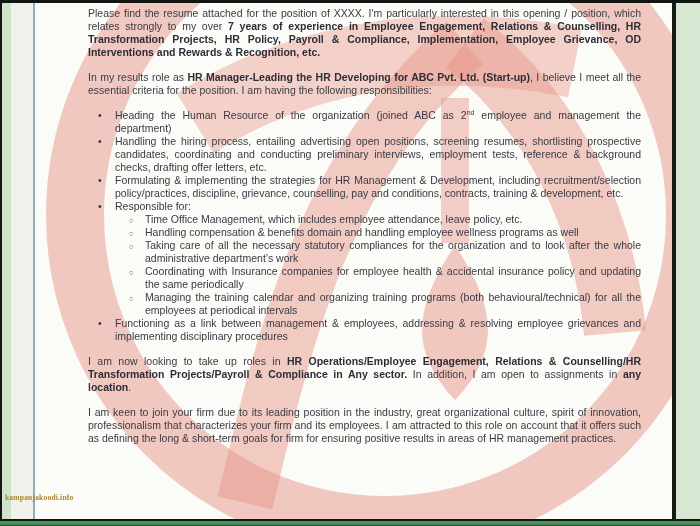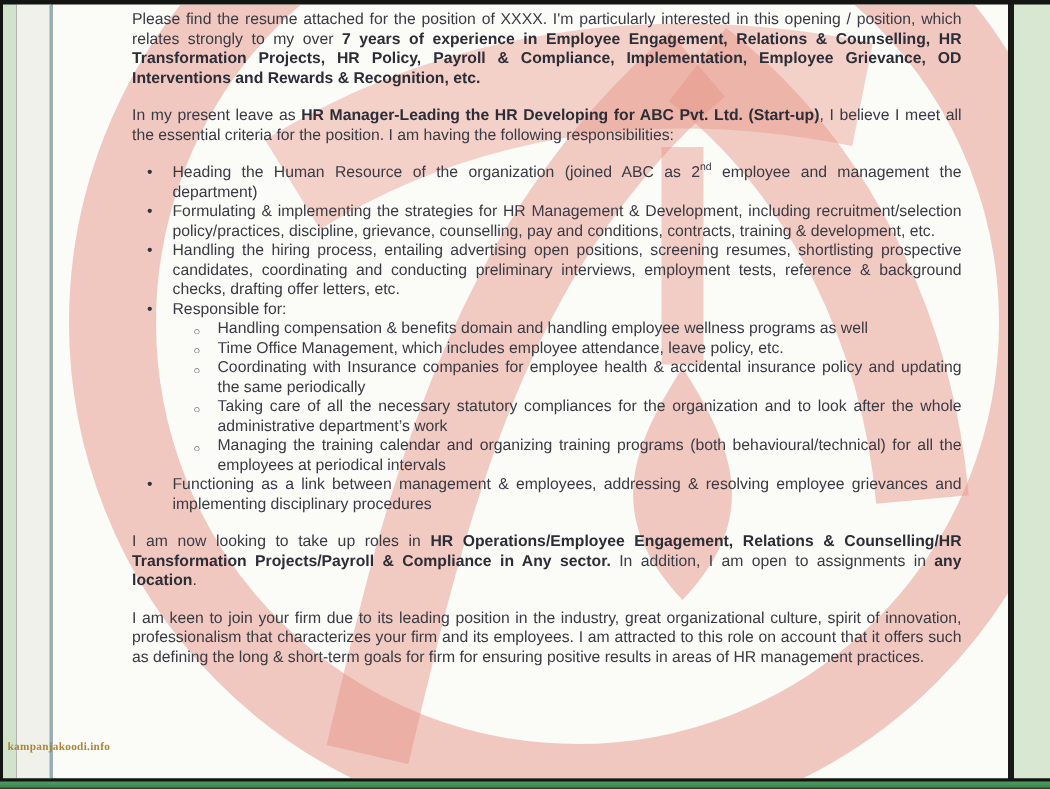--- a/index.html
+++ b/index.html
@@ -57,31 +57,31 @@
         <path d="M 160,120 C 270,52 400,32 540,60" stroke-width="70" opacity="0.42"></path>
         <path d="M 420,240 L 420,95" stroke-width="28" opacity="0.45"></path>
       </g>
       <path d="M 420,242 C 385,297 368,342 420,397 C 472,342 455,297 420,242" fill="#e69588" opacity="0.5"></path>
     </svg>
 
     <div class="doc-text">
 
       <p><span>Please find the resume attached for the position of XXXX. I'm particularly interested in this opening / position, which relates strongly to my over </span><span class="b">7 years of experience in Employee Engagement, Relations &amp; Counselling, HR Transformation Projects, HR Policy, Payroll &amp; Compliance, Implementation, Employee Grievance, OD Interventions and Rewards &amp; Recognition, etc.</span></p>
 
-      <p><span>In my present leave as </span><span class="b">HR Manager-Leading the HR Developing for ABC Pvt. Ltd. (Start-up)</span><span>, I believe I meet all the essential criteria for the position. I am having the following responsibilities:</span></p>
+      <p><span>In my results role as </span><span class="b">HR Manager-Leading the HR Developing for ABC Pvt. Ltd. (Start-up)</span><span>, I believe I meet all the essential criteria for the position. I am having the following responsibilities:</span></p>
 
       <ul class="resp">
         <li class="top"><span>Heading the Human Resource of the organization (joined ABC as 2</span><sup>nd</sup><span> employee and management the department)</span></li>
+        <li class="top">Handling the hiring process, entailing advertising open positions, screening resumes, shortlisting prospective candidates, coordinating and conducting preliminary interviews, employment tests, reference &amp; background checks, drafting offer letters, etc.</li>
         <li class="top">Formulating &amp; implementing the strategies for HR Management &amp; Development, including recruitment/selection policy/practices, discipline, grievance, counselling, pay and conditions, contracts, training &amp; development, etc.</li>
-        <li class="top">Handling the hiring process, entailing advertising open positions, screening resumes, shortlisting prospective candidates, coordinating and conducting preliminary interviews, employment tests, reference &amp; background checks, drafting offer letters, etc.</li>
         <li class="top">Responsible for:</li>
+        <li class="sub">Time Office Management, which includes employee attendance, leave policy, etc.</li>
         <li class="sub">Handling compensation &amp; benefits domain and handling employee wellness programs as well</li>
-        <li class="sub">Time Office Management, which includes employee attendance, leave policy, etc.</li>
+        <li class="sub">Taking care of all the necessary statutory compliances for the organization and to look after the whole administrative department’s work</li>
         <li class="sub">Coordinating with Insurance companies for employee health &amp; accidental insurance policy and updating the same periodically</li>
-        <li class="sub">Taking care of all the necessary statutory compliances for the organization and to look after the whole administrative department’s work</li>
         <li class="sub">Managing the training calendar and organizing training programs (both behavioural/technical) for all the employees at periodical intervals</li>
         <li class="top">Functioning as a link between management &amp; employees, addressing &amp; resolving employee grievances and implementing disciplinary procedures</li>
       </ul>
 
       <p><span>I am now looking to take up roles in </span><span class="b">HR Operations/Employee Engagement, Relations &amp; Counselling/HR Transformation Projects/Payroll &amp; Compliance in Any sector.</span><span> In addition, I am open to assignments in </span><span class="b">any location</span><span>.</span></p>
 
       <p><span>I am keen to join your firm due to its leading position in the industry, great organizational culture, spirit of innovation, professionalism that characterizes your firm and its employees. I am attracted to this role on account that it offers such as defining the long &amp; short-term goals for firm for ensuring positive results in areas of HR management practices.</span></p>
 
     </div>
   </div>

